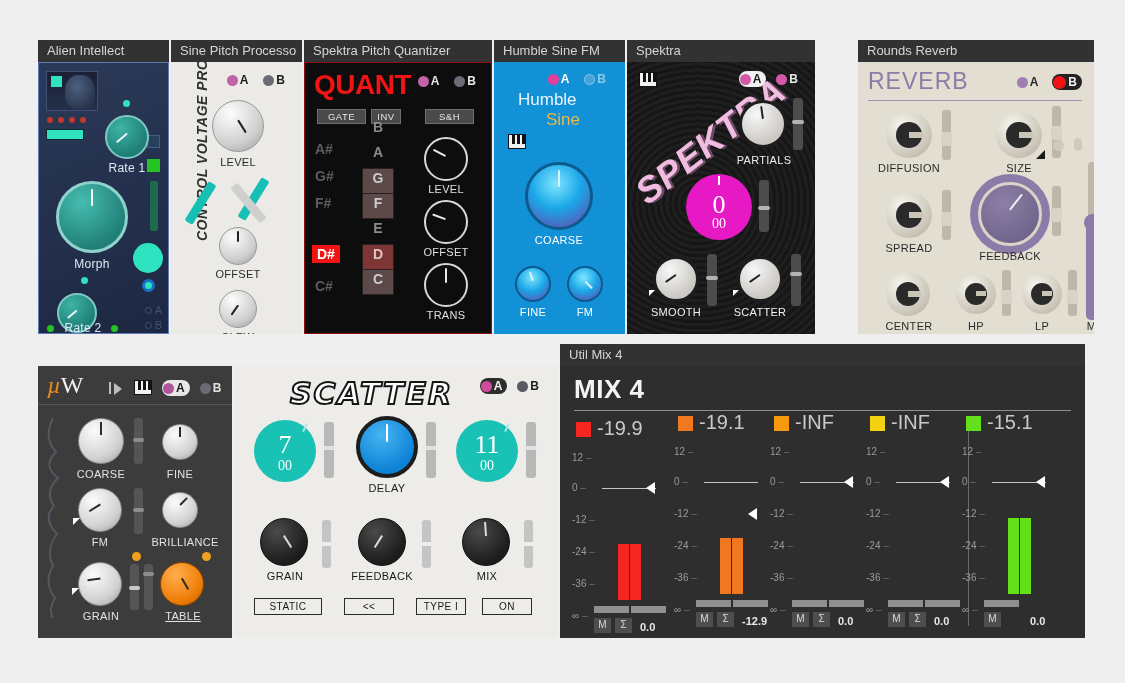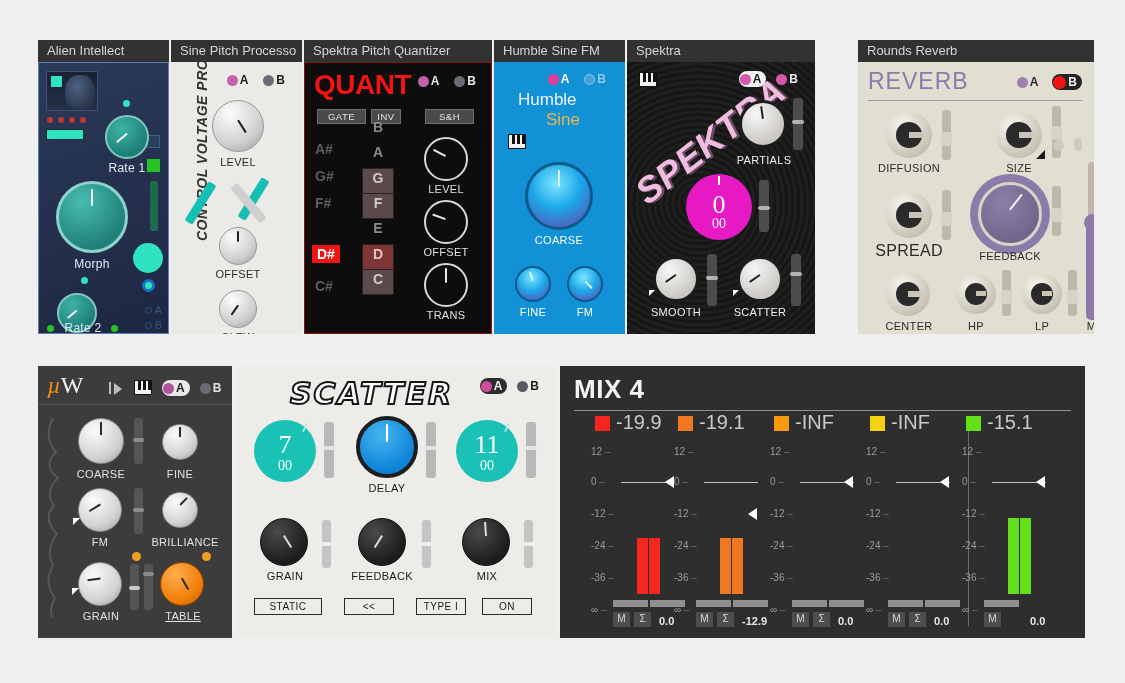--- a/index.html
+++ b/index.html
@@ -443,21 +443,21 @@
       <div class="mw-tri" style="left:178px;top:88px;border-width:0 0 9px 9px;border-color:transparent transparent #1a1a1a transparent;"></div>
       <div class="klabel" style="left:126px; top:100px; width:70px; color:#2a2a2a; font-size:11px;">SIZE</div>
       <div class="rv-vsl" style="left:194px; top:44px; height:52px;">
           <span class="h" style="top:20px;"></span>
         </div>
 
       <div class="pac" style="left:28px; top:130px; width:46px; height:46px;">
         <span class="in"></span>
           <span class="cut" style="left:50%;top:44%;width:30%;height:12%;"></span>
       </div>
-      <div class="klabel" style="left:16px; top:180px; width:70px; color:#2a2a2a; font-size:16px;">SPREAD</div>
+      <div class="klabel" style="left:16px; top:180px; width:70px; color:#2a2a2a; font-size:11px;">SPREAD</div>
       <div class="rv-vsl" style="left:84px; top:128px; height:50px;">
           <span class="h" style="top:22px;"></span>
         </div>
 
       <div style="position:absolute; left:112px; top:112px; width:80px; height:80px; border-radius:50%; background:#8a7ba8;"></div>
       <div class="knob" style="left:120px; top:120px; width:64px; height:64px; border:3px solid #d8d4c8;
                   background:radial-gradient(circle at 38% 30%,#8c7fa6,#6e6388 80%);">
         <span class="ptr" style="transform:rotate(38deg); background:#f0eef6; height:34%;"></span>
       </div>
       <div class="klabel" style="left:116px; top:188px; width:72px; color:#2a2a2a; font-size:11px;">FEEDBACK</div>
@@ -645,26 +645,27 @@
         </div>
 
       <div class="sc-btn" style="left:20px;  top:232px; width:68px;">STATIC</div>
       <div class="sc-btn" style="left:110px; top:232px; width:50px;">&lt;&lt;</div>
       <div class="sc-btn" style="left:182px; top:232px; width:50px;">TYPE I</div>
       <div class="sc-btn" style="left:248px; top:232px; width:50px;">ON</div>
     </div>
   </div>
 
   <div class="module" id="mix">
+    <div class="mod-title">Util Mix 4</div>
     <div class="mod-body">
       <div class="mx-title">MIX 4</div>
       <div class="mx-rule"></div>
       <div class="vdiv" style="left:408px; top:56px; height:204px;"></div>
       <div id="mix-channels">
-          <div class="chan" style="left: 31px;">
+          <div class="chan" style="left: 12px; margin-top: 6px;">
             <span class="sw" style="background:#f4261f"></span>
             <span class="val">-19.9</span>
             <span class="sline" style="left:0; top:30px;">12 <span class="dash">–</span></span>
             <span class="sline" style="left:0; top:60px;">0 <span class="dash">–</span></span>
             <span class="sline" style="left:0; top:92px;">-12 <span class="dash">–</span></span>
             <span class="sline" style="left:0; top:124px;">-24 <span class="dash">–</span></span>
             <span class="sline" style="left:0; top:156px;">-36 <span class="dash">–</span></span>
             <span class="sline" style="left:0; top:188px;">∞ <span class="dash">–</span></span>
             <span class="fader-line" style="left:30px; top:66px; width:54px;"></span>
             <span class="fader-tri" style="left:74px; top:60px;"></span>

